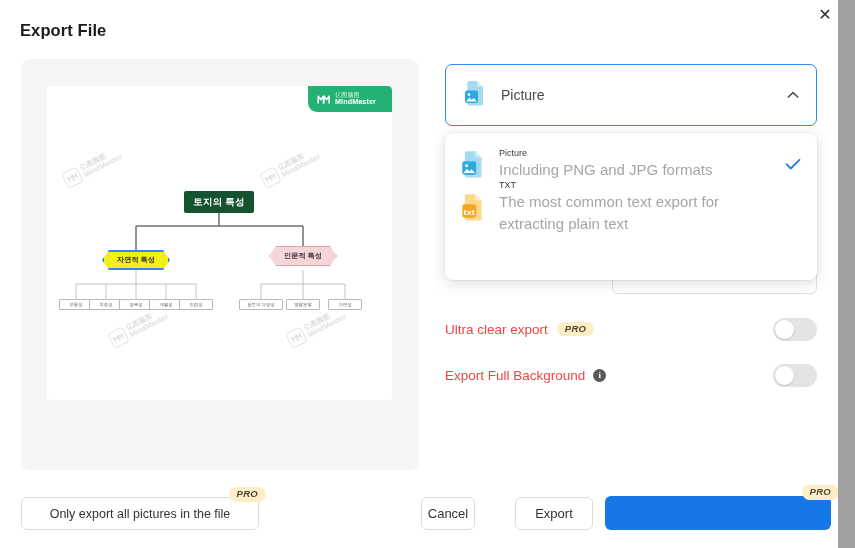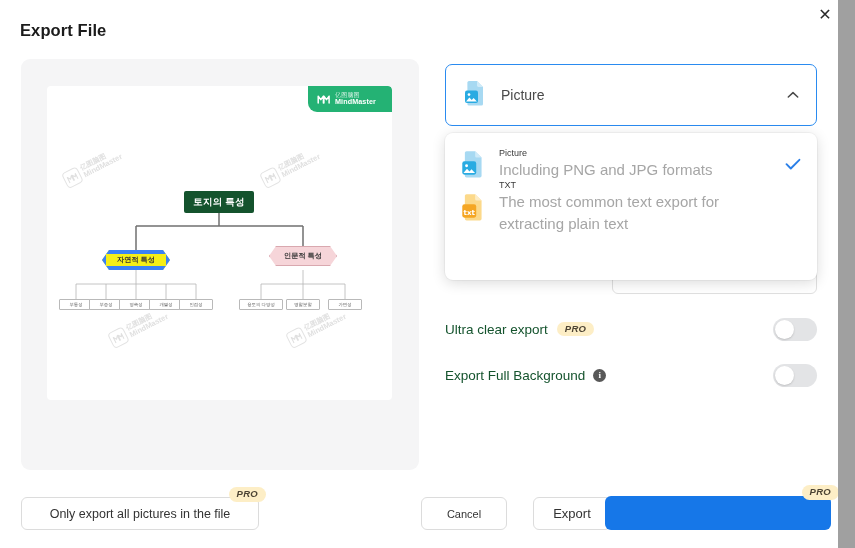--- a/index.html
+++ b/index.html
@@ -80,21 +80,21 @@
     font-weight: bold; color: #222; white-space: nowrap;
   }
   .node-root {
     background: #14532d; color: #fff; border-radius: 2px;
     font-size: 9.5px; letter-spacing: .2px;
   }
   .node-hex {
     font-size: 7.2px; color: #333;
     clip-path: polygon(7px 0, calc(100% - 7px) 0, 100% 50%, calc(100% - 7px) 100%, 7px 100%, 0 50%);
   }
-  .hex-yellow { background: #f5ef18; border: 4px solid #3b82f6; }
+  .hex-yellow { background: #f5ef18; border: 2px solid #3b82f6; }
   .hex-pink   { background: #f6d5d9; border: 1px solid #d9a8af; }
   .node-leaf {
     background: #fff; border: 1px solid #b9b9b9; border-radius: 1px;
     font-size: 4.4px; color: #5a5a5a; font-weight: normal;
   }
 
   
   .fmt-select {
     position: absolute; left: 445px; top: 64px;
     width: 372px; height: 62px;
@@ -133,21 +133,21 @@
   .opt-desc  { font-size: 15px; color: #a6a6a6; line-height: 1.45; }
   .opt-check { width: 16px; height: 16px; flex: 0 0 auto; }
 
   
   .setting-row {
     position: absolute; left: 445px; width: 372px; height: 26px;
     display: flex; align-items: center;
   }
   .row-ultra { top: 316px; }
   .row-bg    { top: 362px; text-align: center; }
-  .setting-label { font-size: 13.5px; color: #14532d; }
+  .setting-label { font-size: 13.5px; color: #ef4444; }
   .pro-pill {
     margin-left: 9px; padding: 2px 8px 3px;
     background: #fdeec6; border-radius: 9px;
     font-size: 9.5px; font-style: italic; font-weight: bold;
     color: #4d4434; letter-spacing: .3px; line-height: 1;
   }
   .info-ico {
     margin-left: 8px; width: 13px; height: 13px; border-radius: 50%;
     background: #585858; color: #fff; font-size: 9px; font-weight: bold;
     display: flex; align-items: center; justify-content: center;
@@ -165,22 +165,22 @@
   }
 
   
   .btn {
     position: absolute; display: flex; align-items: center; justify-content: center;
     border-radius: 6px; cursor: pointer; white-space: nowrap;
     font-family: "Liberation Sans", sans-serif;
   }
   .btn-outline { background: #fff; border: 1px solid #dcdcdc; color: #333; }
   .btn-onlyexport { left: 21px; top: 497px; width: 238px; height: 33px; font-size: 12.5px; }
-  .btn-cancel { left: 421px; top: 497px; width: 86px; height: 33px; font-size: 11px; }
-  .btn-export { left: 533px; top: 497px; width: 78px; height: 33px; font-size: 13px; }
+  .btn-cancel { left: 421px; top: 497px; width: 54px; height: 33px; font-size: 13px; }
+  .btn-export { left: 515px; top: 497px; width: 78px; height: 33px; font-size: 13px; }
   .btn-primary {
     left: 605px; top: 496px; width: 226px; height: 34px;
     background: #1677e8; color: #fff; font-size: 13.5px; font-weight: bold;
     border: none;
   }
   .pill-corner {
     position: absolute; right: -8px; top: -11px;
     padding: 2px 8px 3px; background: #fdeec6; border-radius: 9px;
     font-size: 9.5px; font-style: italic; font-weight: bold;
     color: #4d4434; letter-spacing: .3px; line-height: 1;

